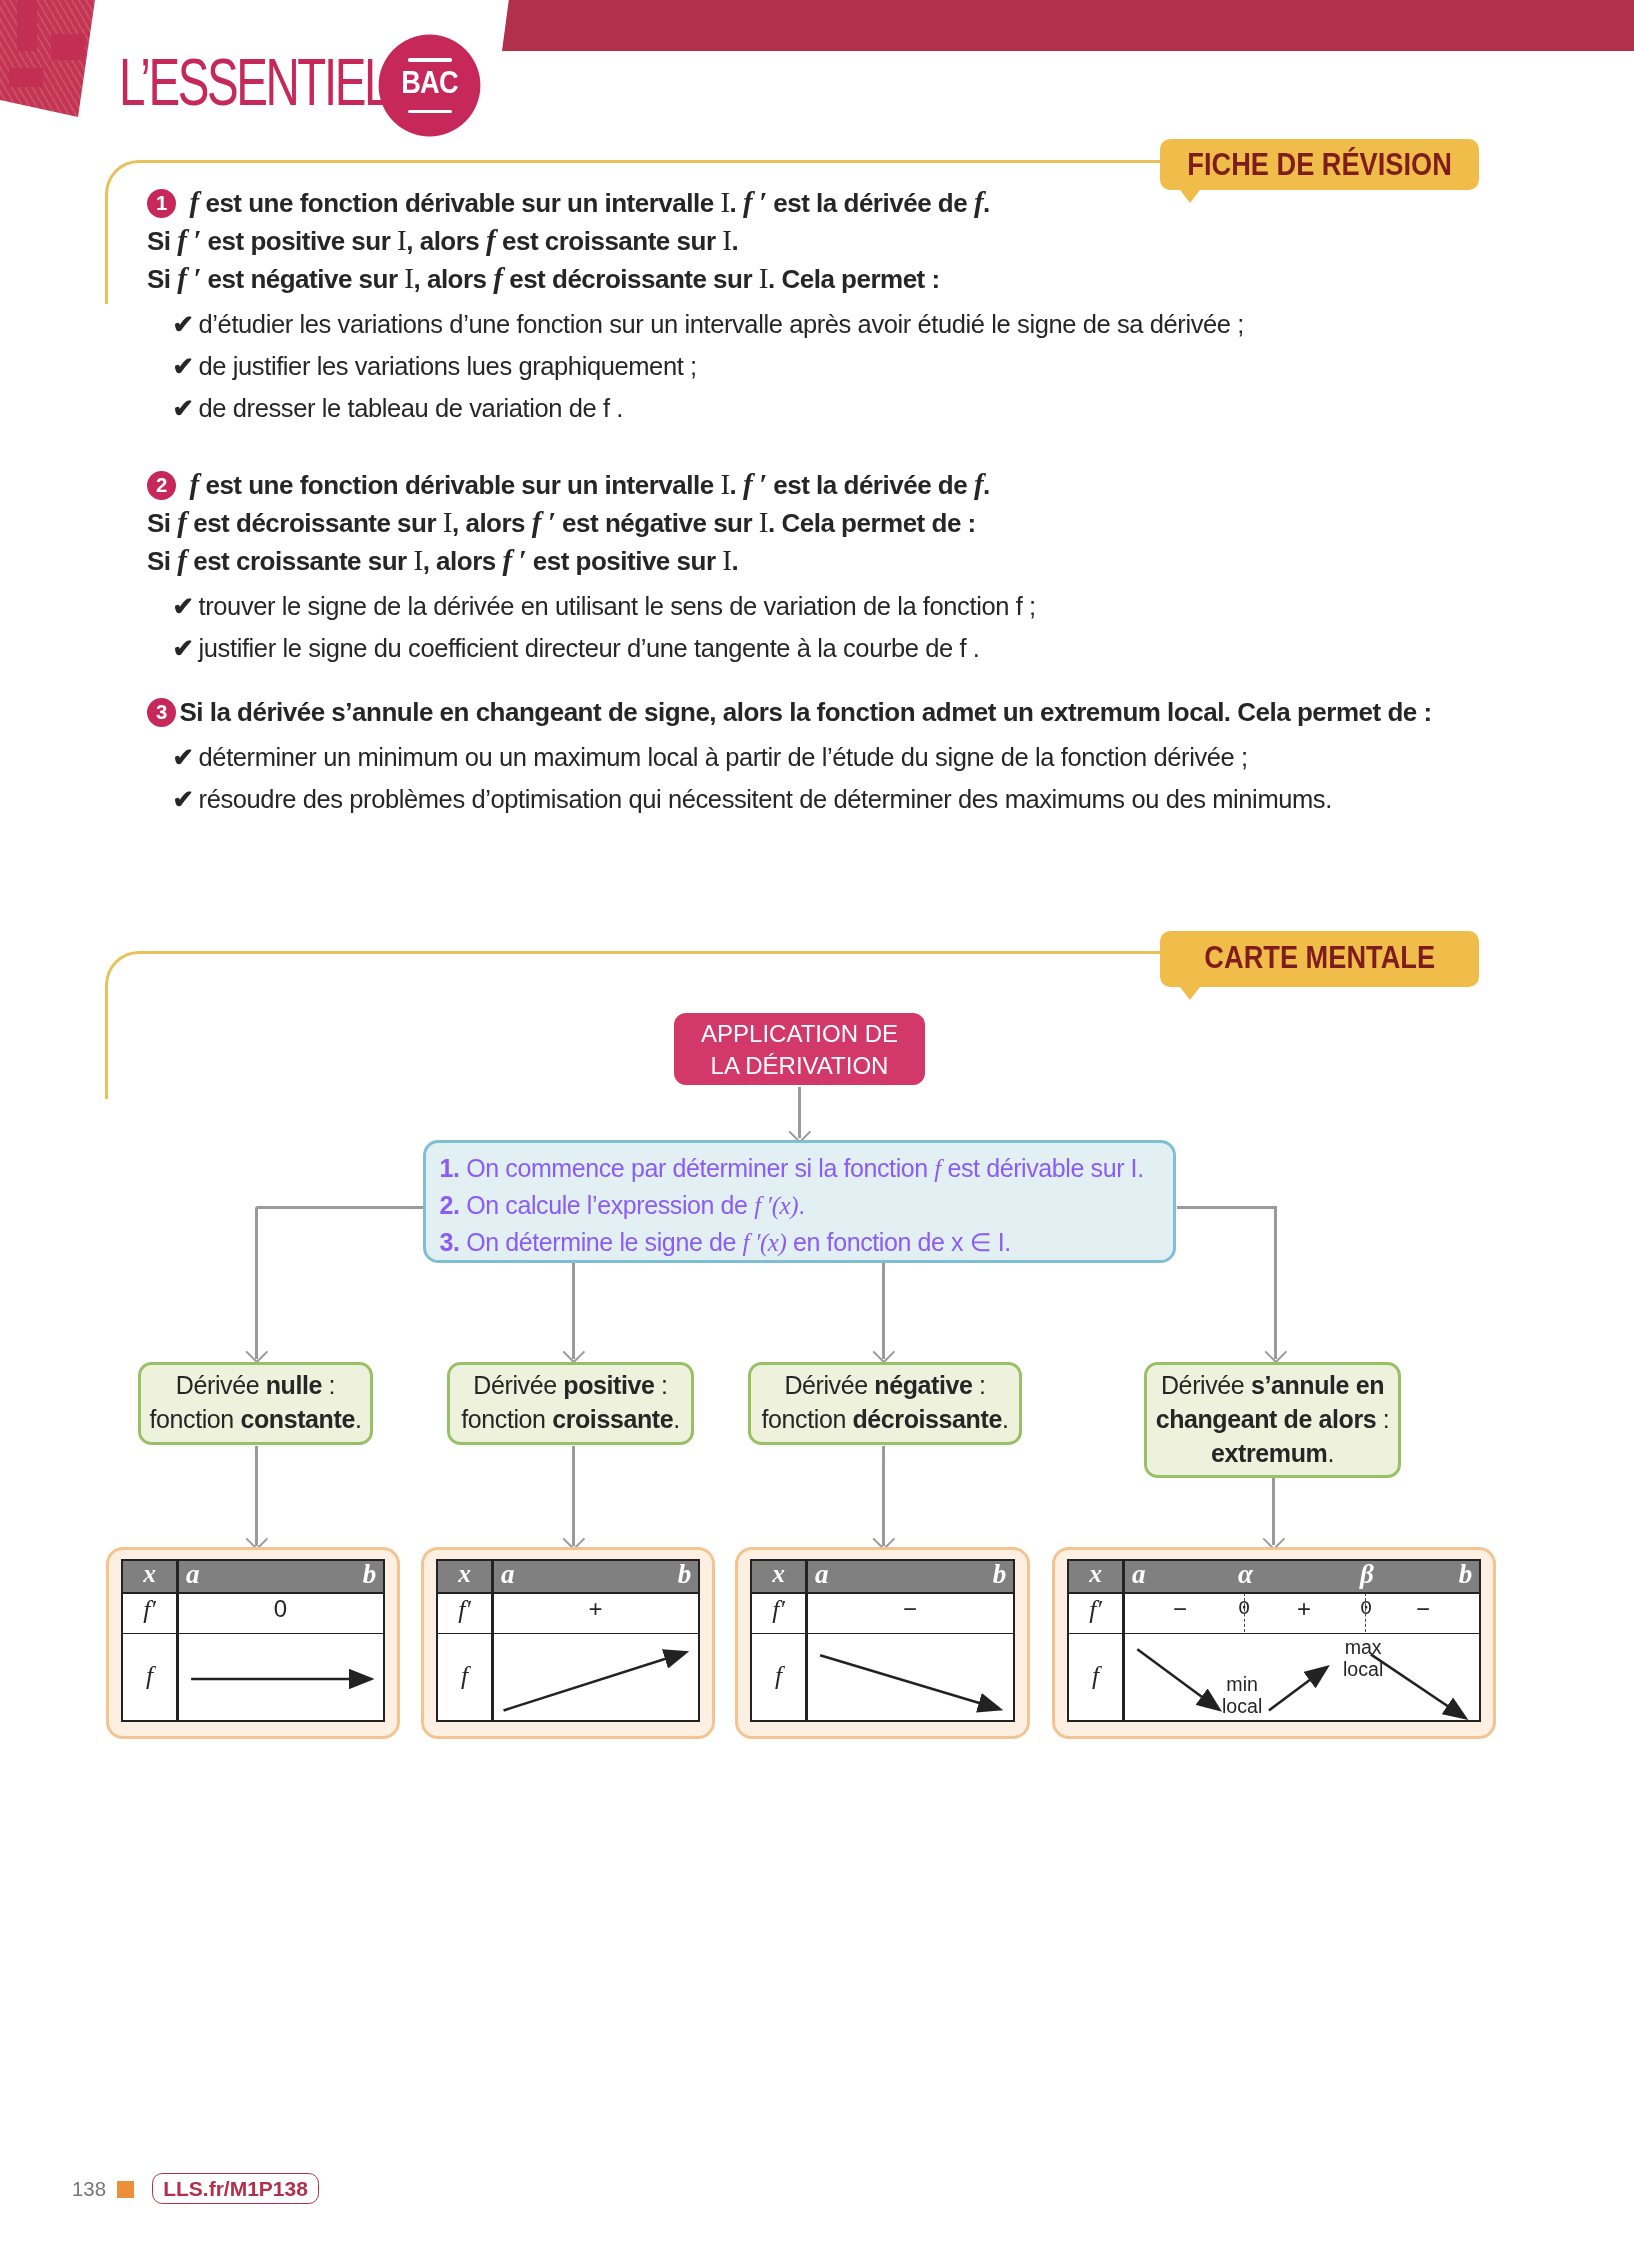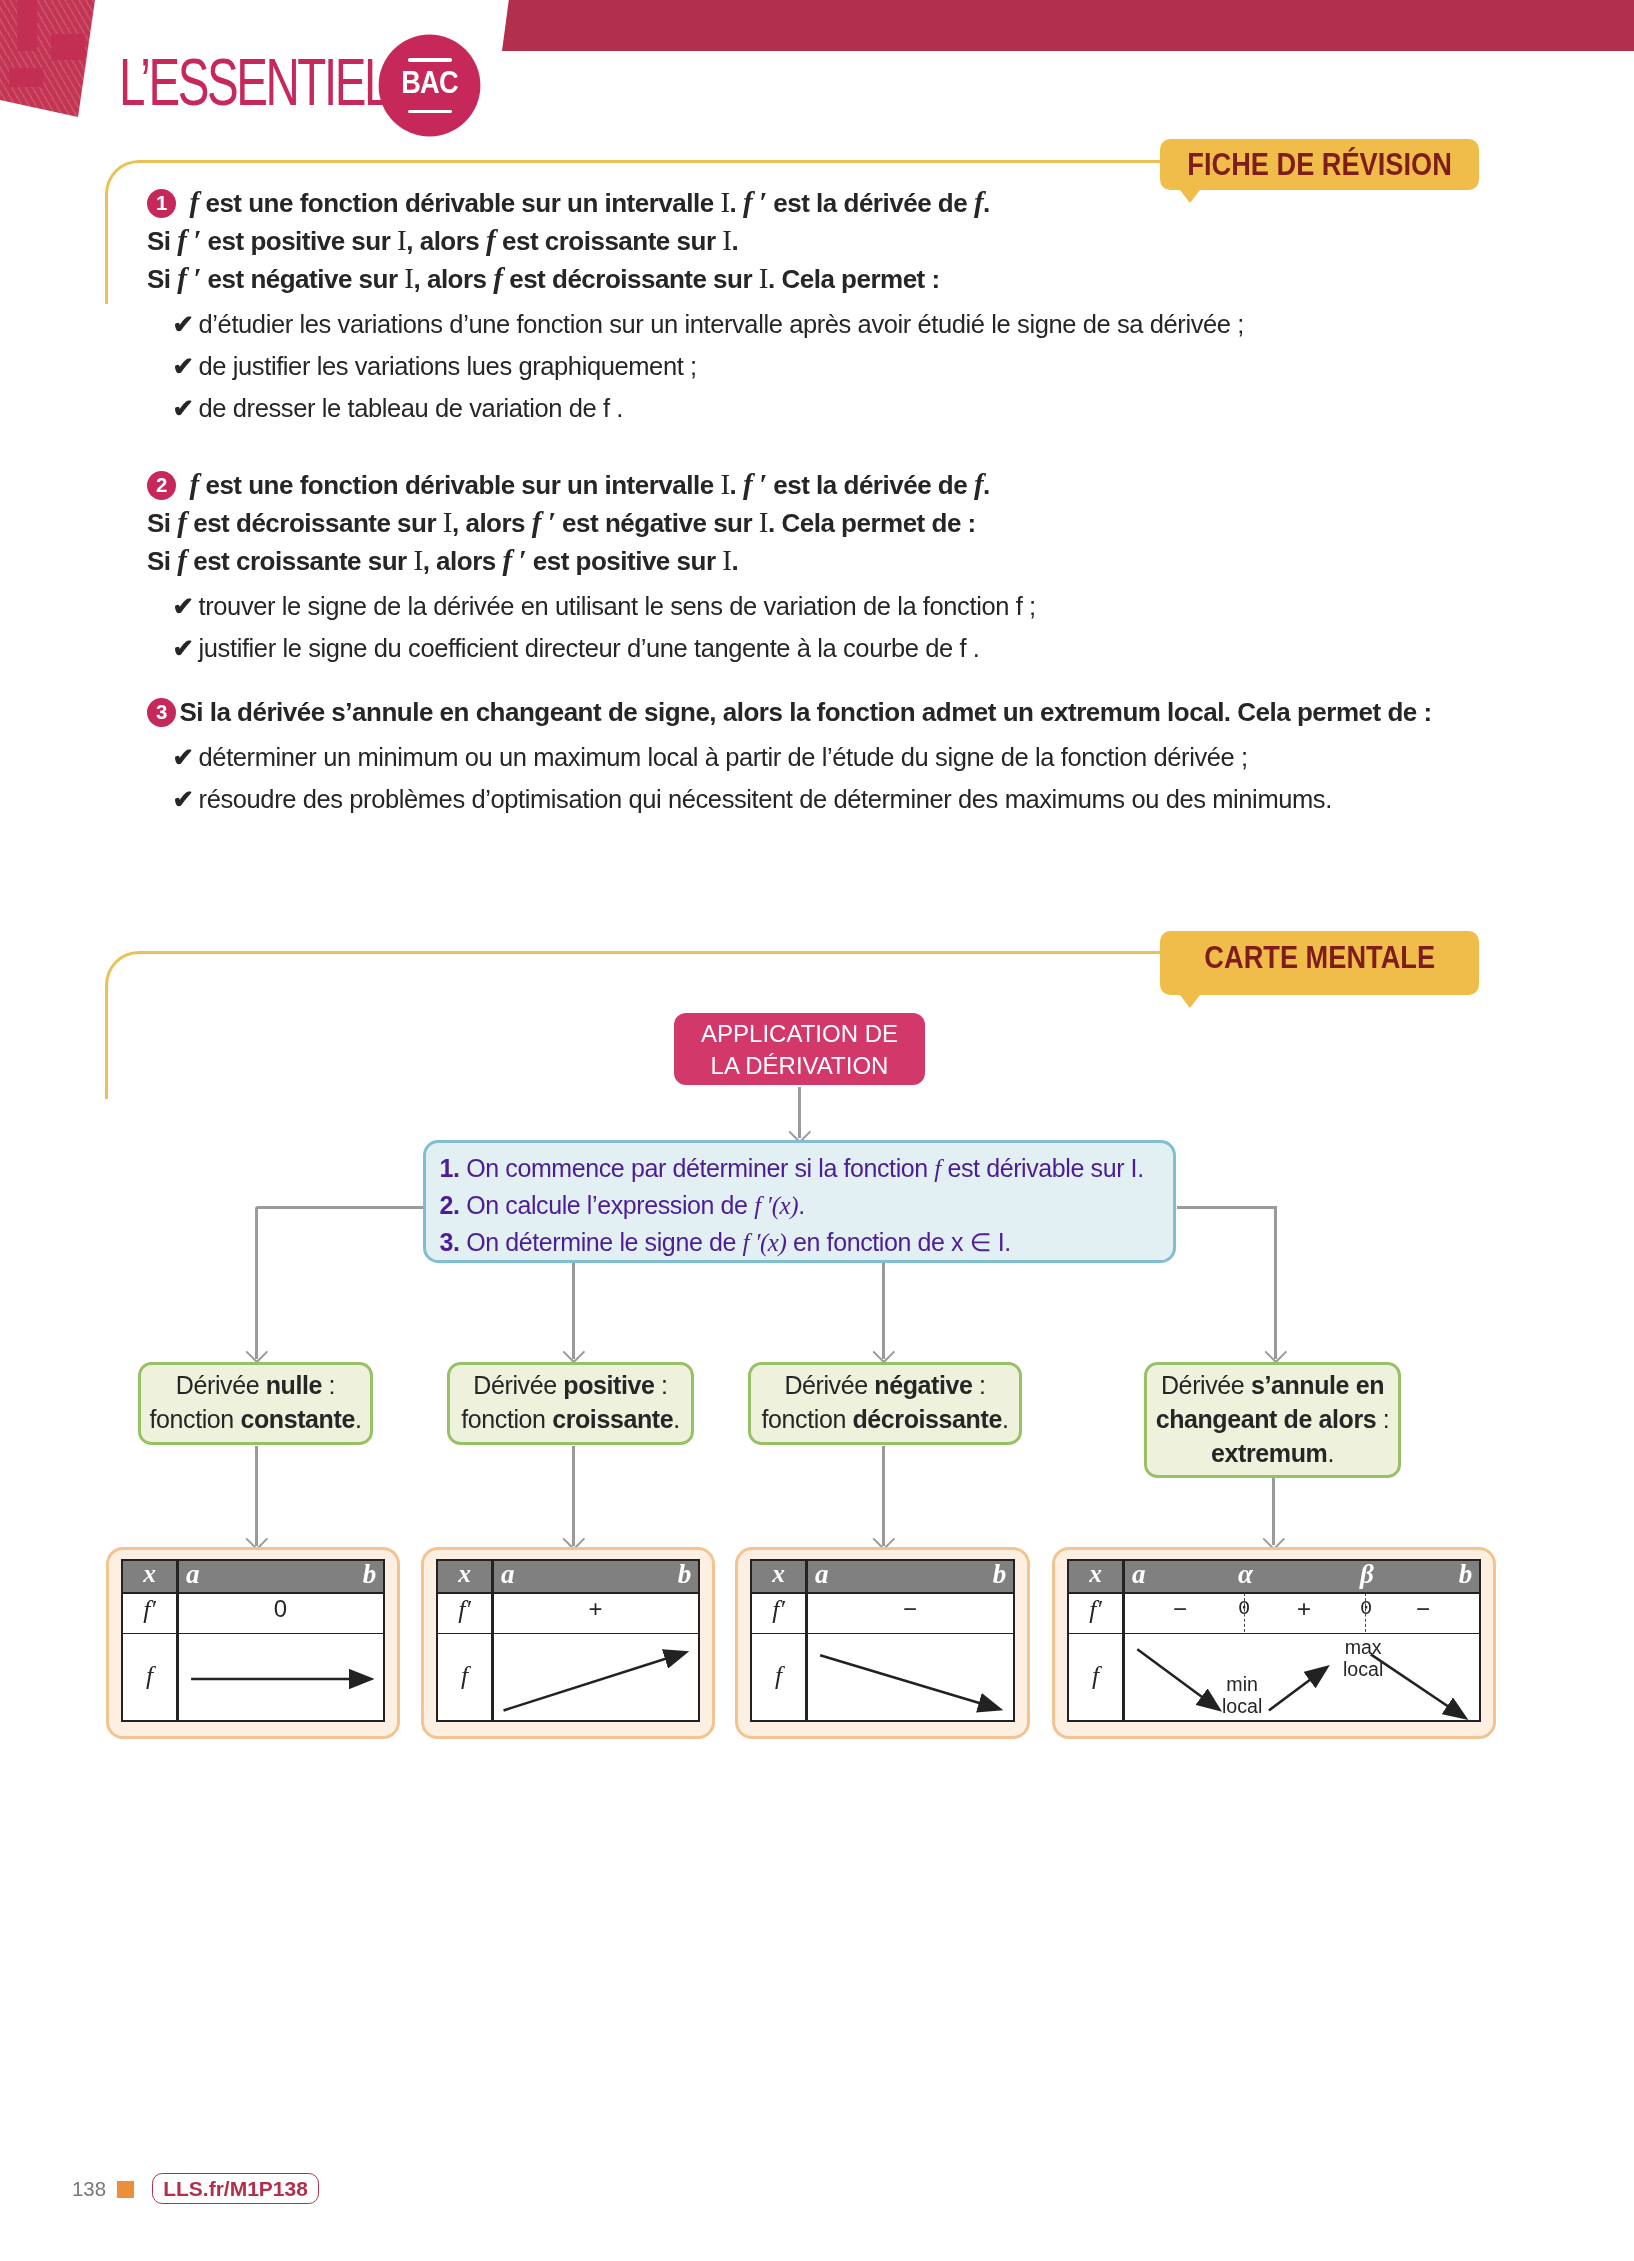--- a/index.html
+++ b/index.html
@@ -34,21 +34,21 @@
   .num { display:inline-block; width:29px; height:29px; border-radius:50%; background:#c6285a; color:#fff; font-size:20.4px;
          text-align:center; line-height:29px; margin-right:6.8px; vertical-align:1.7px; font-weight:700; }
   .check-line { font-size:25.5px; line-height:42px; color:#262626; white-space:nowrap; letter-spacing:-0.4px; }
   .check-line .ck { font-weight:700; margin-right:5.1px; }
   .mi { font-family:"Liberation Serif", serif; font-style:italic; }
 
   
   .pink-node { left:674px; top:1013px; width:251px; height:72px; background:#d3386b; border-radius:12px; color:#fff;
                font-weight:400; font-size:24px; line-height:31.5px; text-align:center; padding-top:5.1px; box-sizing:border-box; }
   .blue-node { left:423px; top:1140px; width:753px; height:123px; background:#e2eff3; border:3.4px solid #7fbfd1;
-               border-radius:15.3px; box-sizing:border-box; padding:6.8px 13.6px; font-size:25px; line-height:37px; color:#4c1d95; letter-spacing:-0.4px; }
+               border-radius:15.3px; box-sizing:border-box; padding:6.8px 13.6px; font-size:25px; line-height:37px; color:#8b5cf6; letter-spacing:-0.4px; }
   .green-node { background:#eef2dd; border:3.4px solid #98c067; border-radius:13.6px; box-sizing:border-box; text-align:center;
                 font-size:25px; line-height:34px; color:#262626; padding-top:3.4px; letter-spacing:-0.4px; }
   .vline { background:#9a9a9a; width:2.6px; }
   .hline { background:#9a9a9a; height:2.6px; }
   .arrowhead { width:13.6px; height:13.6px; border-right:2.6px solid #9a9a9a; border-bottom:2.6px solid #9a9a9a; transform:rotate(45deg); }
 
   
   .vt-wrap { background:#fdf0e2; border:3.4px solid #f3c48f; border-radius:17px; box-sizing:border-box; }
   .vt { position:absolute; left:12px; top:8.5px; right:12px; bottom:13.6px; border:2.6px solid #222; background:#fff; }
   .vt .hdr { position:absolute; left:0; right:0; top:0; height:31px; background:#808080; border-bottom:2.6px solid #222; }
@@ -124,21 +124,21 @@
   <div class="bold-line">
     <span class="num" style="margin-right:3.4px;">3</span><span>Si la dérivée s’annule en changeant de signe, alors la fonction admet un extremum local. Cela permet de :</span>
   </div>
   <div style="margin-top:5.1px;padding-left:25.5px;">
     <div class="check-line"><span class="ck">✔</span><span>déterminer un minimum ou un maximum local à partir de l’étude du signe de la fonction dérivée ;</span></div>
     <div class="check-line"><span class="ck">✔</span><span>résoudre des problèmes d’optimisation qui nécessitent de déterminer des maximums ou des minimums.</span></div>
   </div>
 </div>
 
 <div class="abs frame" style="left:105px;top:951px;width:1056px;height:145px;"></div>
-<div class="abs badge" style="left:1160px;top:931px;width:319px;height:64px;font-size:32px;line-height:53px;">
+<div class="abs badge" style="left:1160px;top:931px;width:319px;height:56px;font-size:32px;line-height:53px;">
   <span>CARTE MENTALE</span>
 </div>
 
 <div class="abs pink-node">
   <div>APPLICATION DE</div>
   <div>LA DÉRIVATION</div>
 </div>
 
 <div class="abs vline" style="left:798px;top:1087px;height:51px;"></div>
 <div class="abs arrowhead" style="left:792px;top:1124px;"></div>

